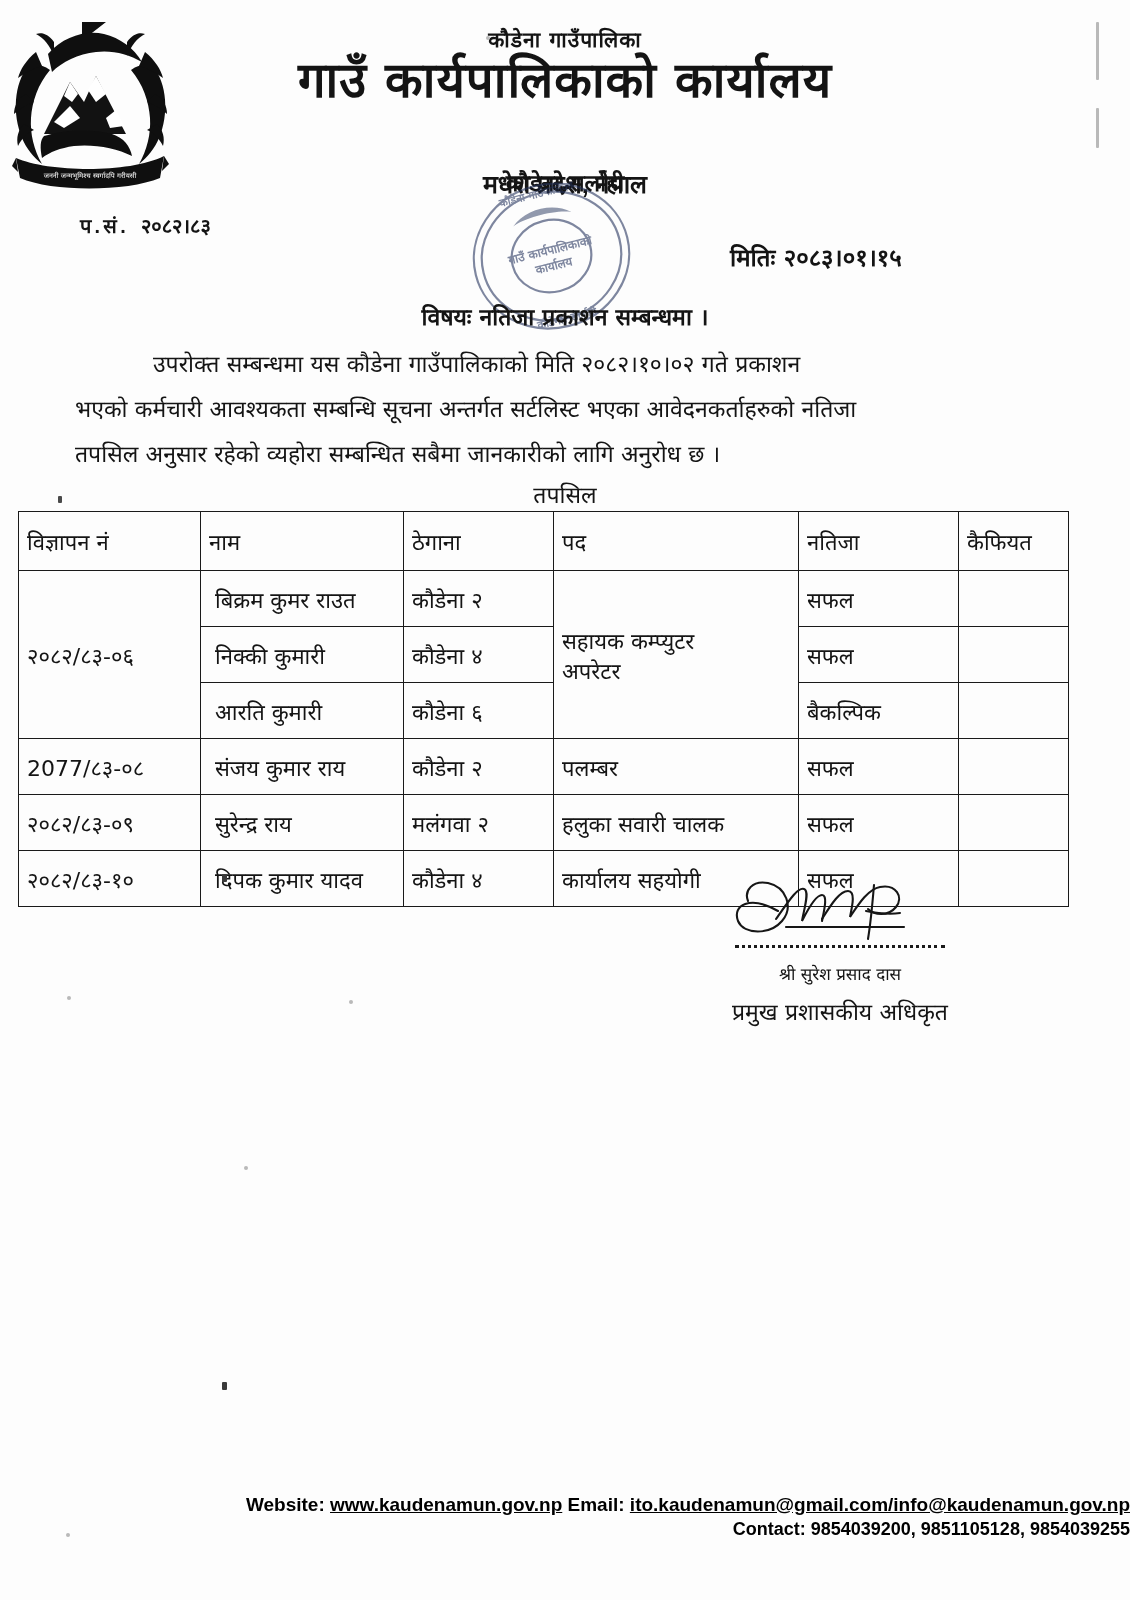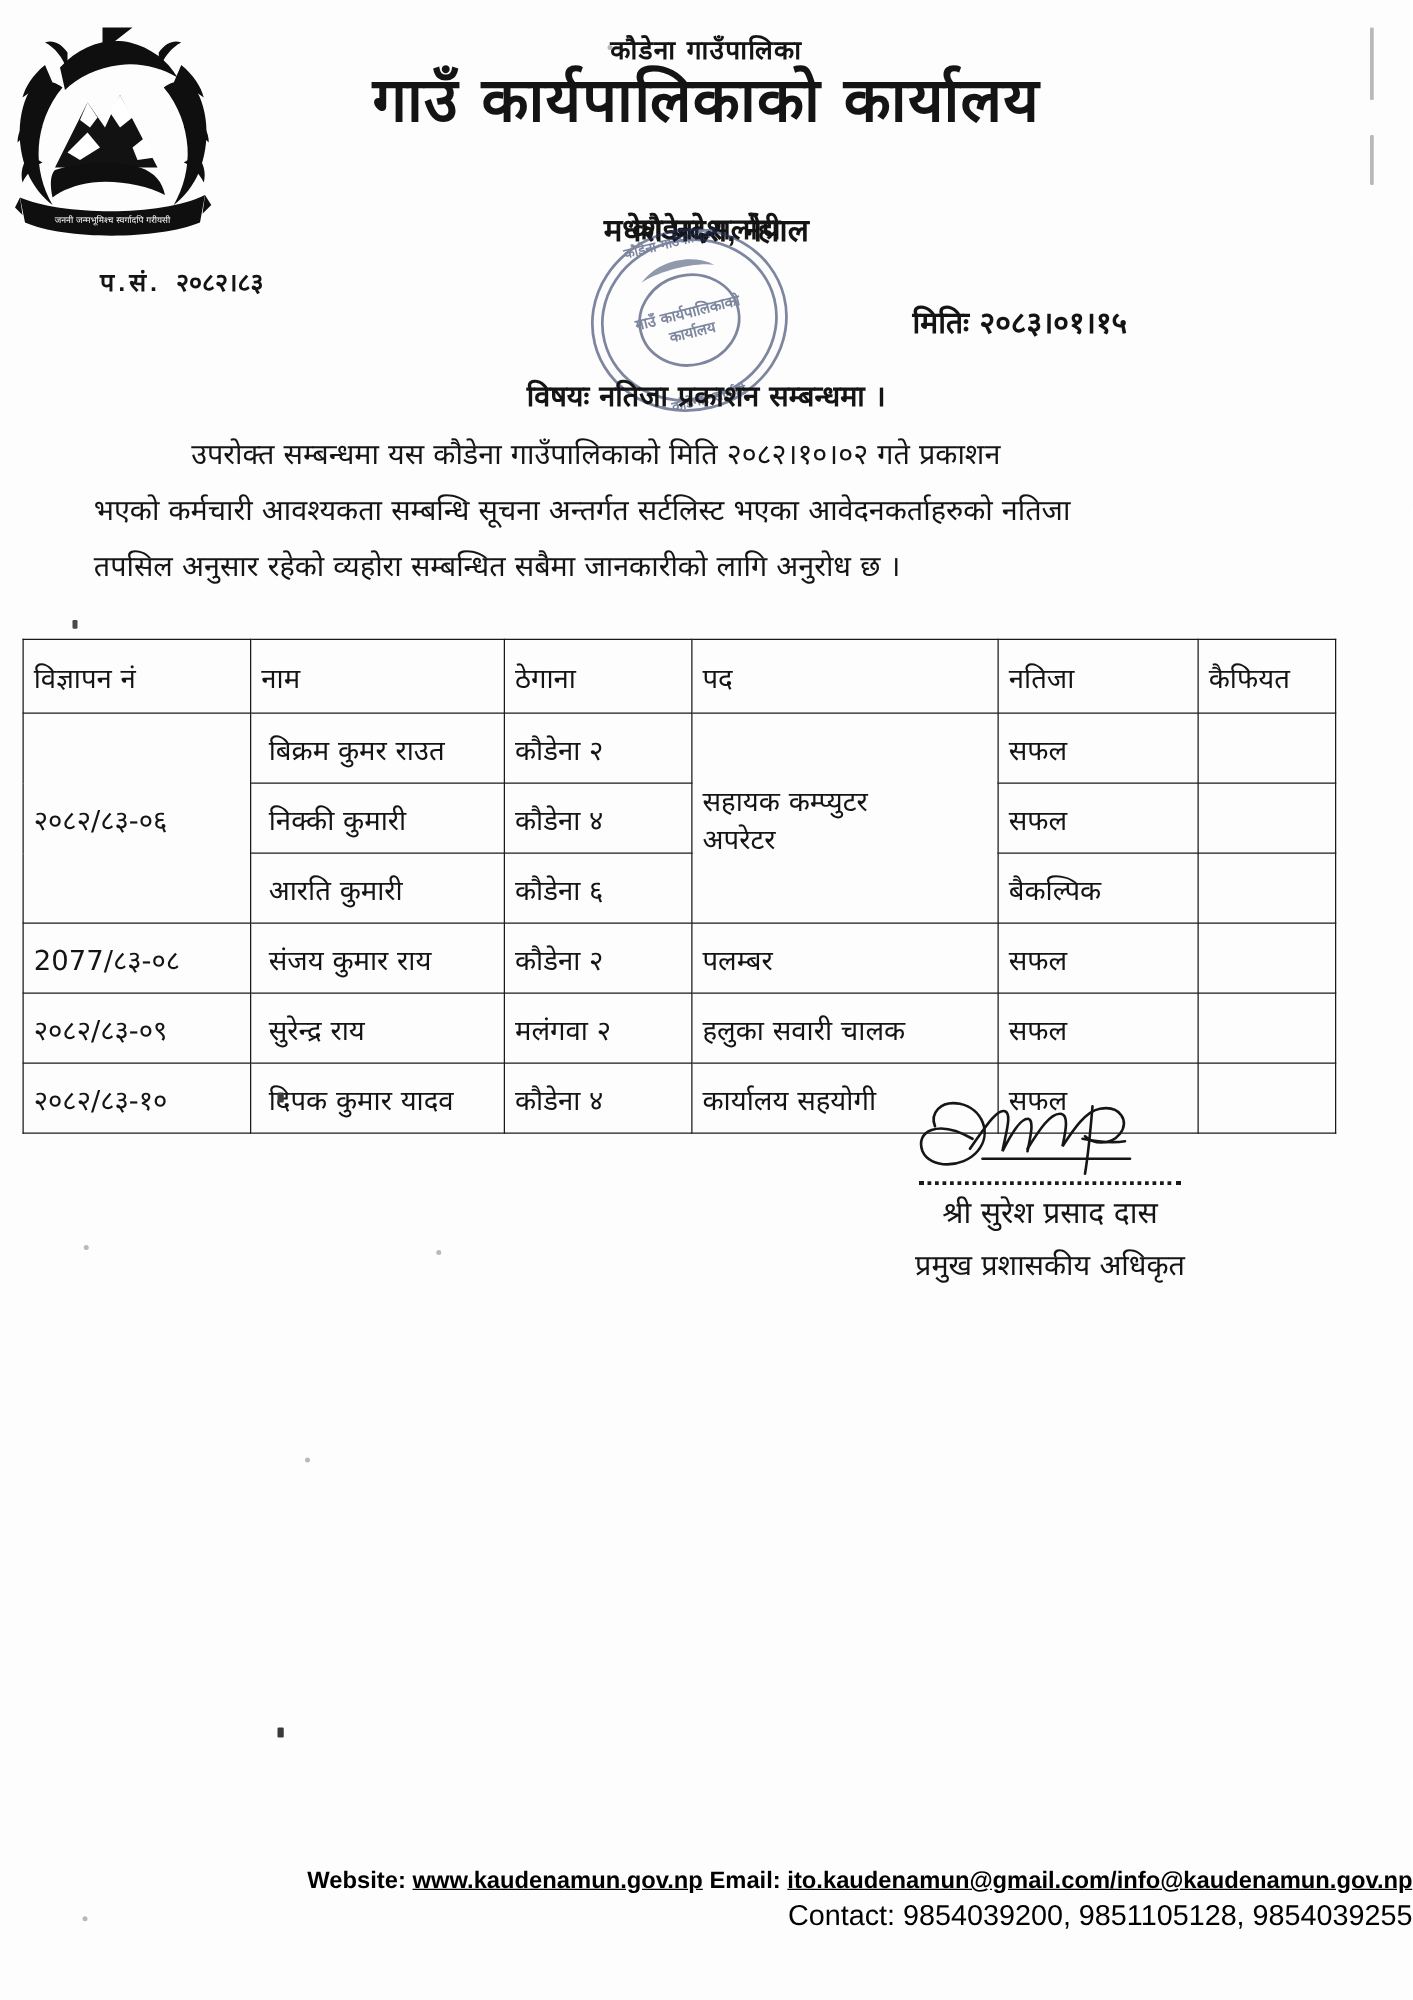--- a/index.html
+++ b/index.html
@@ -177,22 +177,22 @@
   #signature-mark {
     height: 78px;
     position: relative;
   }
   #sig-dotline {
     border-bottom: 3px dotted #1a1a1a;
     width: 210px;
     margin: 2px auto 0 auto;
   }
   #signer-name {
-    margin-top: 4px;
-    font-size: 24px;
+    margin-top: 14px;
+    font-size: 17px;
     font-family: "DejaVu Sans", sans-serif;
   }
   #signer-title {
     margin-top: 10px;
     font-size: 23px;
     font-family: "DejaVu Sans", sans-serif;
   }
 
   
   #footer {
@@ -203,22 +203,22 @@
     font-family: "Liberation Sans", sans-serif;
     color: #000000;
     margin-left: 36px;
   }
   #footer-line1 {
     font-size: 19px;
     font-weight: bold;
   }
   #footer-line1 .u { text-decoration: underline; }
   #footer-line2 {
-    font-size: 23px;
-    font-weight: normal;
+    font-size: 18px;
+    font-weight: bold;
     margin-top: 3px;
   }
 </style>
 </head>
 <body>
 
 <div id="page">
 
   <div id="emblem">
     <svg viewBox="0 0 165 200" width="165" height="200" aria-hidden="true">
@@ -292,20 +292,21 @@
   <div id="letter-date">मितिः २०८३।०१।१५</div>
 
   <div id="subject">विषयः नतिजा प्रकाशन सम्बन्धमा ।</div>
 
   <div id="body-text">
     <span class="line first">उपरोक्त सम्बन्धमा यस कौडेना गाउँपालिकाको मिति २०८२।१०।०२ गते प्रकाशन</span>
     <span class="line">भएको कर्मचारी आवश्यकता सम्बन्धि सूचना अन्तर्गत सर्टलिस्ट भएका आवेदनकर्ताहरुको नतिजा</span>
     <span class="line">तपसिल अनुसार रहेको व्यहोरा सम्बन्धित सबैमा जानकारीको लागि अनुरोध छ ।</span>
   </div>
 
+  <div id="tapasil">तपसिल</div>
 
   <table id="result-table">
     <colgroup>
       <col class="col-adv">
         <col class="col-name">
         <col class="col-addr">
       <col class="col-post">
         <col class="col-res">
         <col class="col-rem">
     </colgroup>

